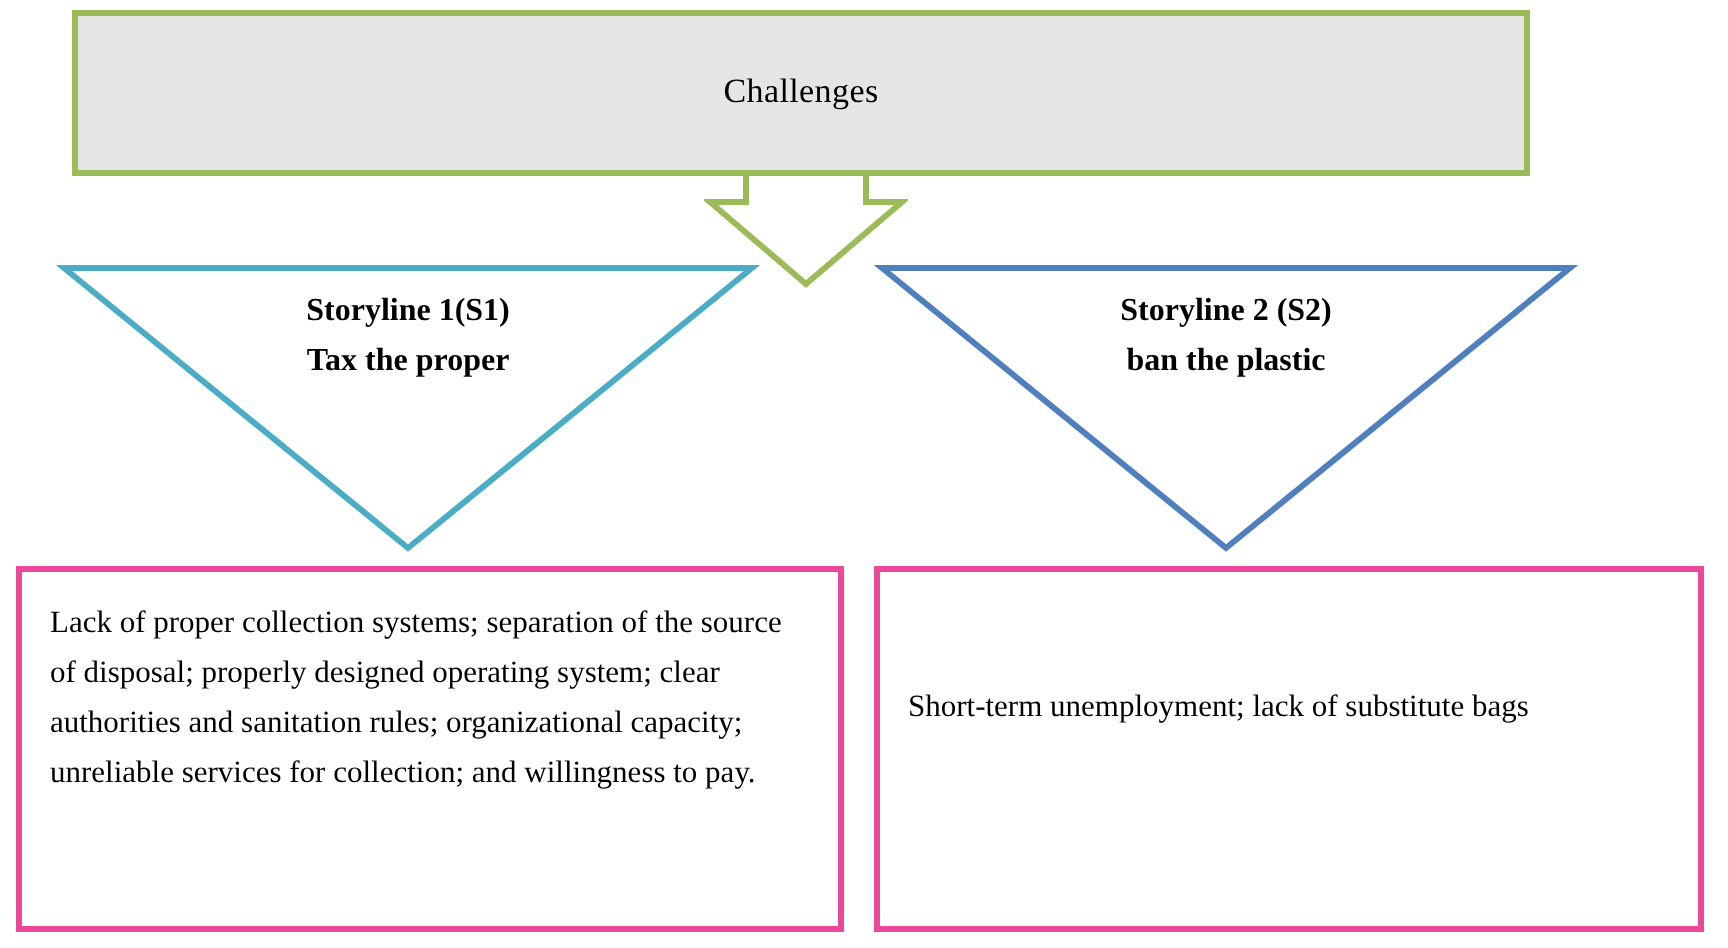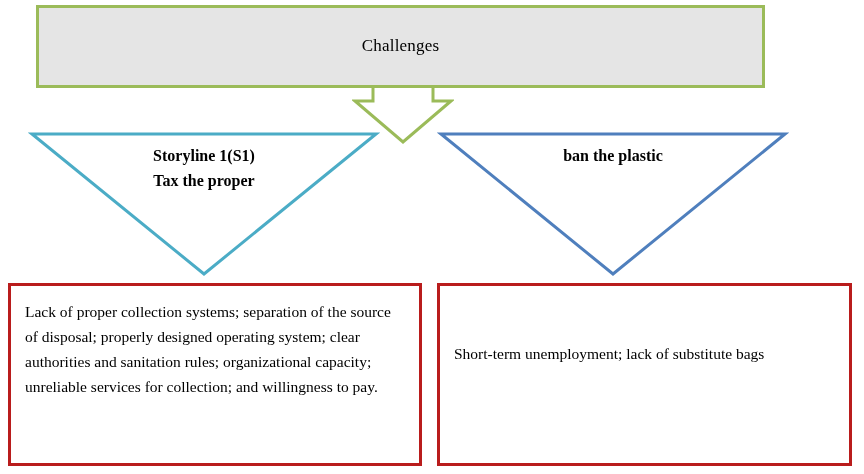--- a/index.html
+++ b/index.html
@@ -75,21 +75,21 @@
   }
   .tri-label .l2 { display: block; }
 
   #tri-left  { left: 28px;  top: 130px; width: 352px; height: 148px; }
   #tri-right { left: 437px; top: 130px; width: 352px; height: 148px; }
 
   
   .detail-box {
     position: absolute;
     box-sizing: border-box;
-    border: 3px solid #b91c1c;
+    border: 3px solid #ec4899;
     background: #ffffff;
     top: 283px;
     height: 183px;
   }
   #detail-left  { left: 8px;   width: 414px; }
   #detail-right { left: 437px; width: 415px; padding-left: 42px; }
 
   .detail-text {
     position: absolute;
     left: 14px;
@@ -124,20 +124,21 @@
       <span class="l1">Storyline 1(S1)</span>
       <span class="l2">Tax the proper</span>
     </div>
   </div>
 
   <div class="tri-wrap" id="tri-right">
     <svg width="352" height="148" viewBox="0 0 352 148" xmlns="http://www.w3.org/2000/svg">
       <polygon points="4,4 348,4 176,144" fill="none" stroke="#4f7fbd" stroke-width="3" stroke-linejoin="miter"></polygon>
     </svg>
     <div class="tri-label">
+      <span class="l1">Storyline 2 (S2)</span>
       <span class="l2">ban the plastic</span>
     </div>
   </div>
 
   <div class="detail-box" id="detail-left">
     <div class="detail-text">Lack of proper collection systems; separation of the source of disposal; properly designed operating system; clear authorities and sanitation rules; organizational capacity; unreliable services for collection; and willingness to pay.</div>
   </div>
 
   <div class="detail-box" id="detail-right">
     <div class="detail-text">Short-term unemployment; lack of substitute bags</div>

